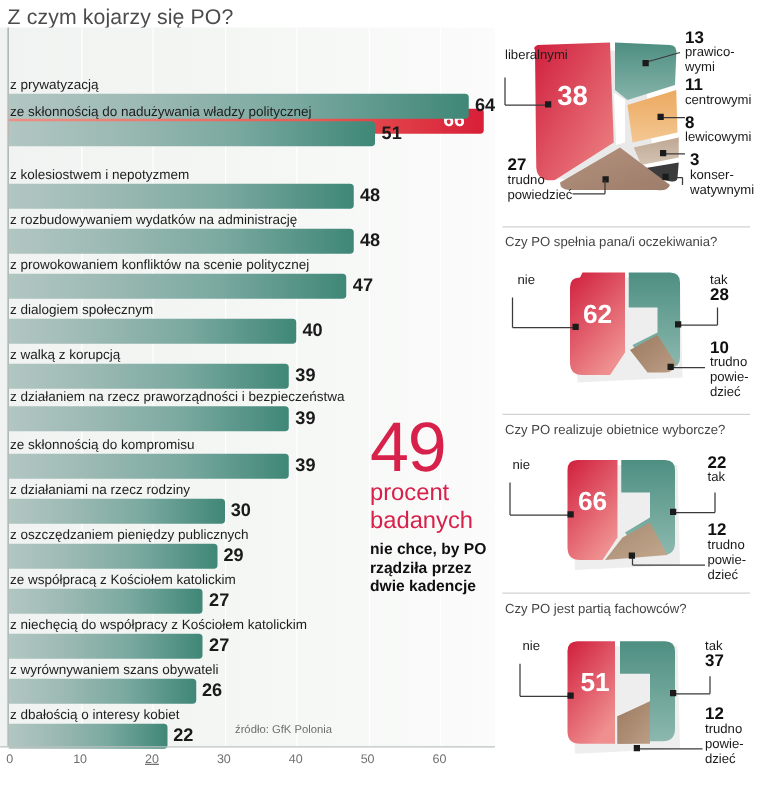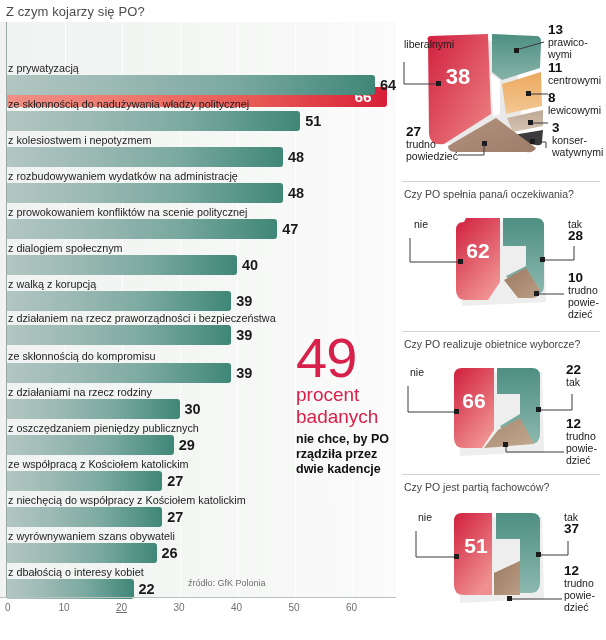--- a/index.html
+++ b/index.html
@@ -7,21 +7,21 @@
     width: 606px; height: 640px;
     background: #ffffff;
     font-family: "Liberation Sans", sans-serif;
     overflow: hidden;
   }
   #root { position: relative; width: 606px; height: 640px; }
 
   
   #left-panel { position: absolute; left: 0; top: 0; width: 396px; height: 640px; }
 
-  .hdr-q { position: absolute; left: 6px; top: 4px; font-size: 13px; color: #4c4c4c; letter-spacing: .1px; }
+  .hdr-q { position: absolute; left: 6px; top: 4px; font-size: 17px; color: #4c4c4c; letter-spacing: .1px; }
   .hdr-note { position: absolute; left: 218px; top: 4px; font-size: 11px; color: #6d6d6d; margin-top: 36px; }
 
   #bars-area {
     position: absolute; left: 0; top: 22px; width: 396px; height: 575px;
     background: linear-gradient(90deg,#f0f3f1 0%,#f4f6f4 45%,#fafbfa 100%);
   }
   
   .gridline { position: absolute; top: 0; bottom: 0; width: 1px; background: #ffffff; opacity: .95; }
   .axis-left { position: absolute; left: 6px; top: 0; bottom: 0; width: 1px; background: #9aa8a3; }
 
@@ -88,21 +88,21 @@
         <div class="row" style="top: 1px; height: 36px; margin-top: 48px;">
           <div class="row-label">z aferami</div>
           <div class="bar red" style="top: 16px; width: 379.5px;"></div>
           <div class="bar-val inside" style="top: 16px; left: 354.5px;">66</div>
         </div>
         <div class="row" style="top: 37px; height: 36px;">
           <div class="row-label">z prywatyzacją</div>
           <div class="bar teal" style="top: 16px; width: 368px;"></div>
           <div class="bar-val" style="top: 16px; left: 380px;">64</div>
         </div>
-        <div class="row" style="top: 73px; height: 40px;">
+        <div class="row" style="top: 59px; height: 40px;">
           <div class="row-label">ze skłonnością do nadużywania władzy politycznej</div>
           <div class="bar teal" style="top: 16px; width: 293.25px;"></div>
           <div class="bar-val" style="top: 16px; left: 305.25px;">51</div>
         </div>
         <div class="row" style="top: 109px; height: 36px;">
           <div class="row-label">z kolesiostwem i nepotyzmem</div>
           <div class="bar teal" style="top: 16px; width: 276px;"></div>
           <div class="bar-val" style="top: 16px; left: 288px;">48</div>
         </div>
         <div class="row" style="top: 145px; height: 36px;">

